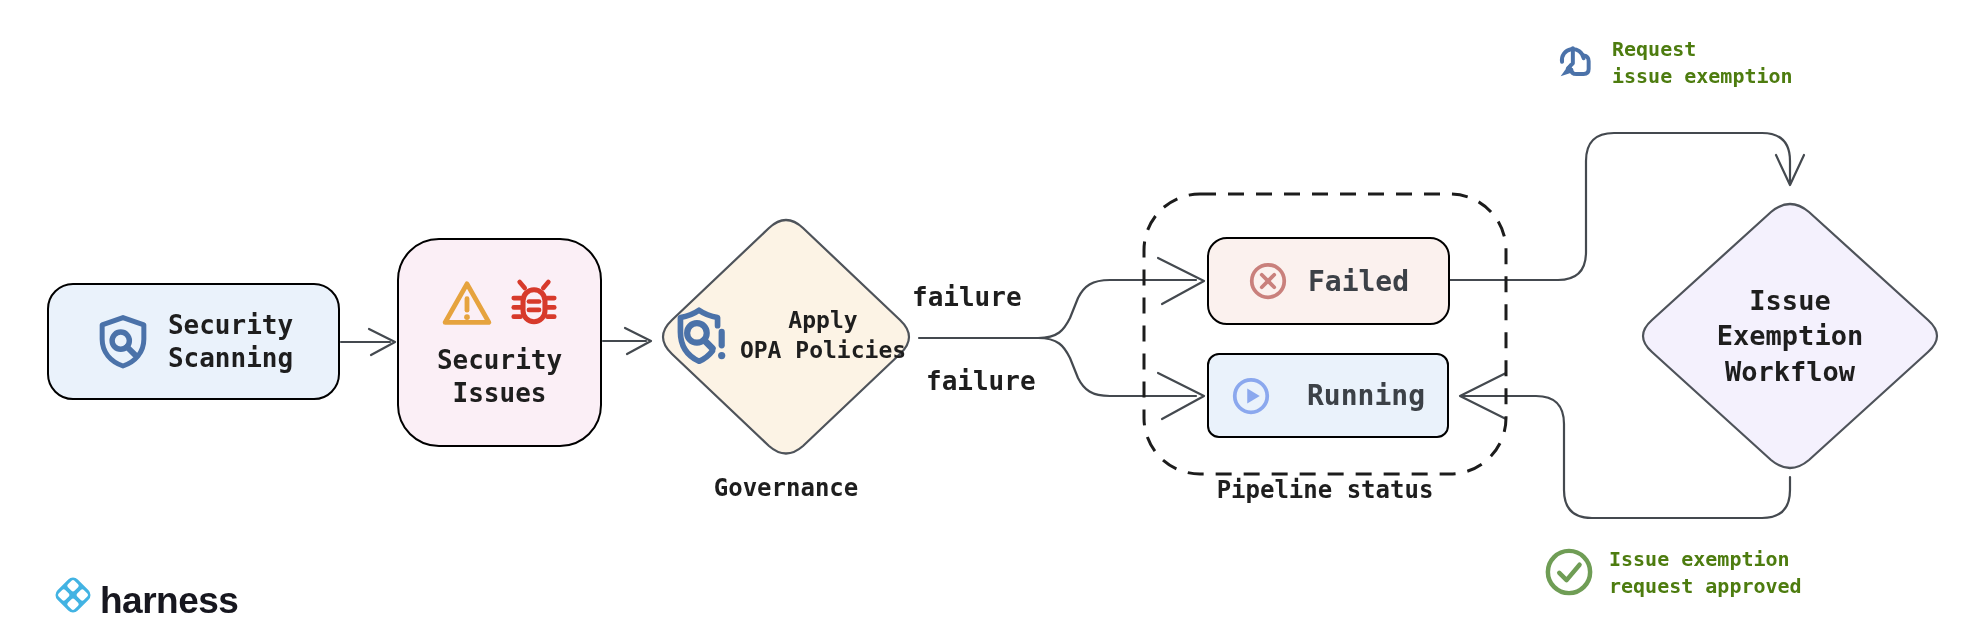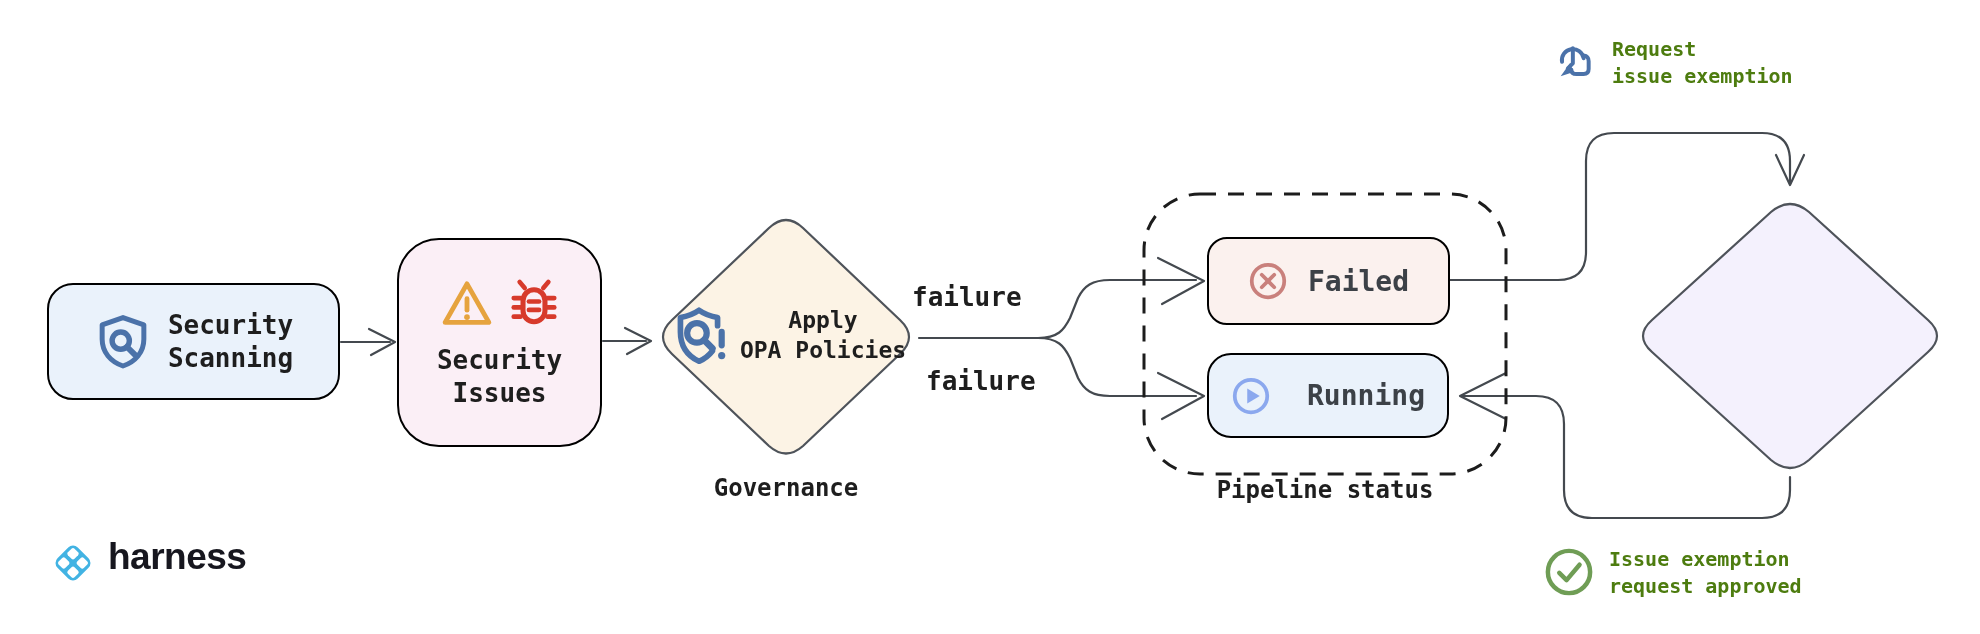--- a/index.html
+++ b/index.html
@@ -23,32 +23,32 @@
   .opa-overlay .lbl{font-size:23px;font-weight:700;line-height:1.3;text-align:center;}
   .caption{position:absolute;font-size:24px;font-weight:700;text-align:center;color:#1e1e1e;}
   .governance{left:654px;top:474px;width:264px;}
   .pipeline-status{left:1143px;top:476px;width:364px;}
   
   .edge-label{position:absolute;font-size:26px;font-weight:700;color:#1e1e1e;}
   .failure-label{left:868px;top:282px;margin-left:44px;}
   .success-label{left:926px;top:366px;}
   
   .failed-box{left:1207px;top:237px;width:243px;height:88px;background:#fbf1ee;border-radius:20px;gap:20px;}
-  .running-box{left:1207px;top:353px;width:242px;height:85px;background:#eaf2fb;border-radius:24px;gap:36px;}
+  .running-box{left:1207px;top:353px;width:242px;height:85px;background:#eaf2fb;border-radius:12px;gap:36px;}
   .status-lbl{font-size:28px;font-weight:700;color:#3c4147;}
   
   .exemption-overlay{left:1633px;top:195px;width:314px;height:282px;}
   .exemption-overlay .lbl{font-size:27px;font-weight:700;line-height:1.3;text-align:center;}
   
   .annotation{position:absolute;display:flex;align-items:flex-start;gap:14px;}
   .annotation .lbl{font-size:20px;font-weight:700;line-height:1.35;color:#4d7c0f;}
   .request-annotation{left:1552px;top:36px;}
   .approved-annotation{left:1543px;top:546px;}
   
-  .logo{position:absolute;left:46px;top:536px;display:flex;align-items:flex-start;gap:8px;}
+  .logo{position:absolute;left:46px;top:568px;display:flex;align-items:flex-end;gap:0;}
   .logo .brand{font-family:"Liberation Sans", sans-serif;font-size:37px;font-weight:800;color:#17171f;letter-spacing:-0.5px;}
   .icon{flex:0 0 auto;display:block;}
 </style>
 </head>
 <body>
 
 <div id="canvas">
 
   <svg id="edges" viewBox="0 0 1980 634">
     <g fill="none" stroke="#44494f" stroke-width="2.2" stroke-linecap="round" stroke-linejoin="round">
@@ -142,20 +142,25 @@
   <div class="node rbox running-box">
     <svg class="icon" width="40" height="40" viewBox="0 0 64 64">
       <circle cx="32" cy="32" r="26" fill="none" stroke="#8ba8ee" stroke-width="6"></circle>
       <path d="M26 20 L46 32 L26 44 Z" fill="#8ba8ee"></path>
     </svg>
     <div class="status-lbl">Running</div>
   </div>
 
   <div class="caption pipeline-status">Pipeline status</div>
 
+  <div class="node exemption-overlay">
+    <div class="lbl multiline">Issue
+Exemption
+Workflow</div>
+  </div>
 
   <div class="annotation request-annotation">
     <svg class="icon" width="46" height="46" viewBox="0 0 64 64">
       <path d="M14 36 A 15 15 0 1 1 44 31" fill="none" stroke="#4b72a9" stroke-width="5.5" stroke-linecap="round"></path>
       <path d="M29 17 V 38 L 22 45" fill="none" stroke="#4b72a9" stroke-width="5.5" stroke-linecap="round" stroke-linejoin="round"></path>
       <path d="M25 38 L 12 56 L 30 50 Z" fill="#4b72a9"></path>
       <path d="M44 27 Q 51 28 51 35 V 46 Q 51 53 44 53 H 34 Q 27 53 27 47" fill="none" stroke="#4b72a9" stroke-width="5.5" stroke-linecap="round"></path>
     </svg>
     <div class="lbl multiline">Request
 issue exemption</div>

